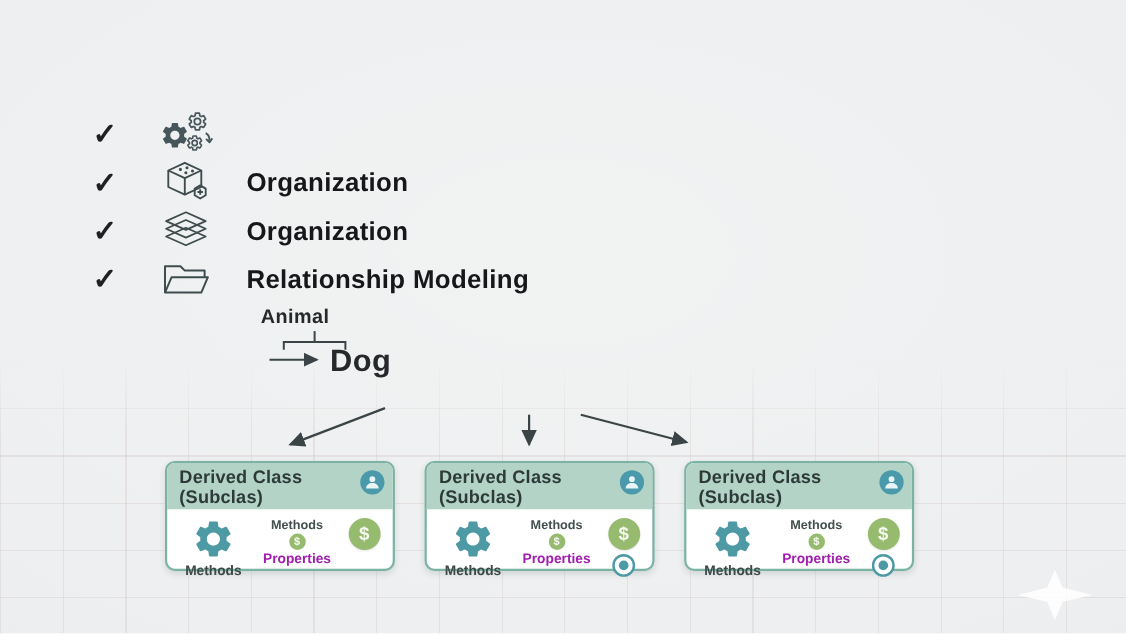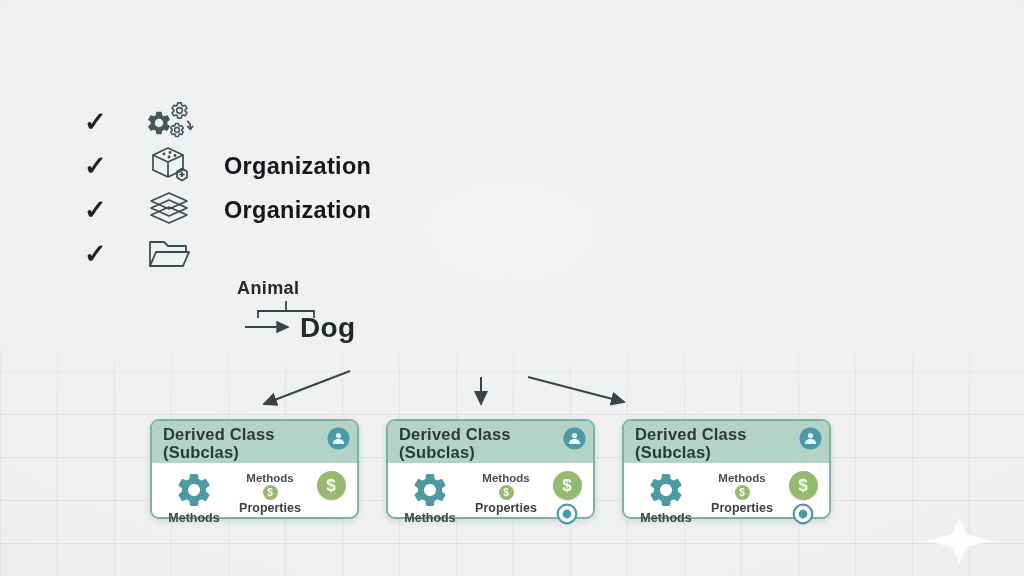--- a/index.html
+++ b/index.html
@@ -37,21 +37,21 @@
     display:flex;align-items:flex-start;height:42px;box-sizing:border-box;
     background:#b2d3c5;border-radius:7px 7px 0 0;padding:4px 7px 0 11px;gap:19px;
   }
   .dbox-titles{line-height:18px;font-size:16.5px;font-weight:800;color:#2d3a39;letter-spacing:.2px;}
   .dbox-badge{margin-left:auto;margin-top:2px;flex:0 0 auto;}
   .dbox-body{display:flex;align-items:flex-start;padding:6px 9px 0 10px;}
   .col-gear{width:64px;text-align:center;margin-top:1px;}
   .gear-caption{font-size:12.5px;font-weight:700;color:#3d4847;margin-top:-3px;}
   .col-mid{flex:1;display:flex;flex-direction:column;align-items:center;gap:1px;margin-top:3px;}
   .mid-label{font-size:11.5px;font-weight:600;color:#43504e;}
-  .mid-label2{font-size:12.5px;font-weight:600;color:#404040;}
+  .mid-label2{font-size:12.5px;font-weight:600;color:#a21caf;}
   .col-right{width:34px;display:flex;flex-direction:column;align-items:center;gap:3px;margin-top:2px;}
   .dollar{border-radius:50%;background:#97bb6e;color:#f6faf0;display:flex;align-items:center;justify-content:center;font-weight:700;}
   .dollar-sm{width:15px;height:15px;font-size:10px;}
   .dollar-lg{width:29px;height:29px;font-size:17px;box-shadow:0 1px 2px rgba(0,0,0,.1);}
   .sparkle{position:absolute;left:922px;top:516px;pointer-events:none;}
 </style>
 </head>
 <body>
 
 <svg width="0" height="0" style="position:absolute">
@@ -109,20 +109,21 @@
       <span class="chk-label">Organization</span>
     </div>
     <div class="chk-row">
       <span class="chk-mark">✓</span>
       <span class="chk-icon">
         <svg width="46" height="34" viewBox="0 0 46 34" fill="none" stroke="#3e4c4e" stroke-width="1.8" stroke-linejoin="round">
           <path d="M4 29 V5 h14 l4 4 h18 v6"></path>
           <path d="M4 29 l6 -14 h33 l-6 14 z"></path>
         </svg>
       </span>
+      <span class="chk-label">Relationship Modeling</span>
     </div>
   </div>
 
   <span class="hier-parent">Animal</span>
   <span class="hier-child">Dog</span>
 
   <svg class="overlay" width="1024" height="576">
     <defs>
       <marker id="ah" markerWidth="9" markerHeight="8" refX="6.5" refY="3.5" orient="auto">
         <path d="M0 0 L7.5 3.5 L0 7 Z" fill="#3a4446"></path>

